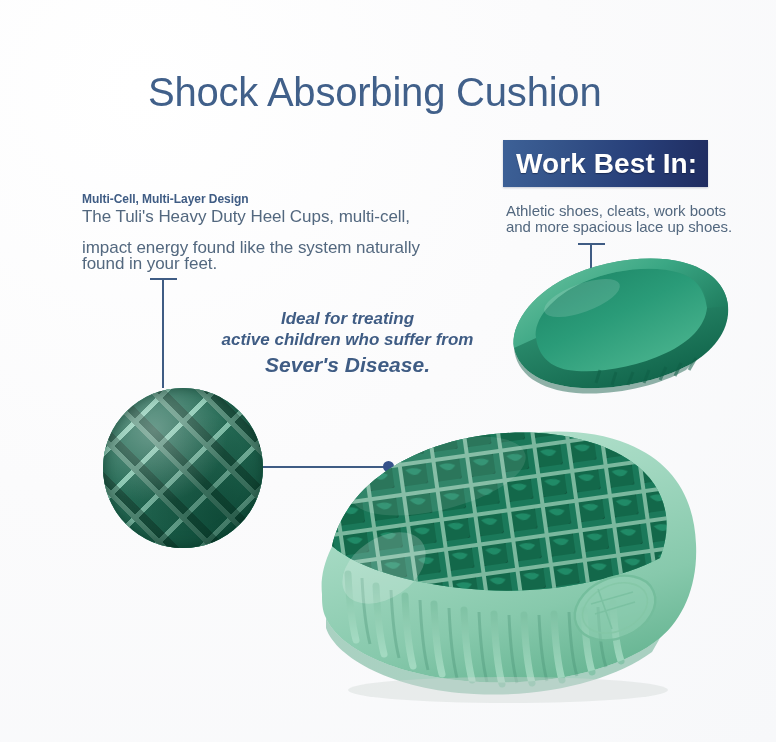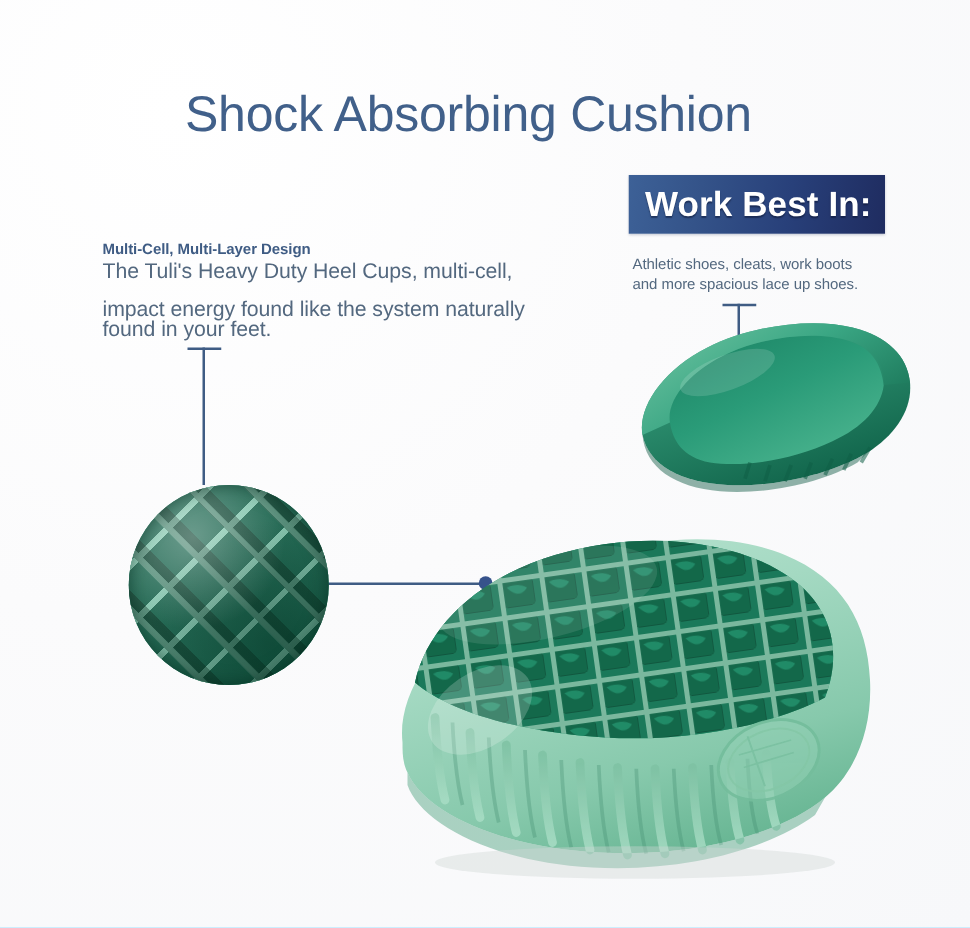--- a/index.html
+++ b/index.html
@@ -2,21 +2,21 @@
 <html><head>
 <meta charset="utf-8">
 <style>
   html,body{margin:0;padding:0;}
   body{
     width:776px;height:742px;
     background:#ffffff;
     font-family:"Liberation Sans", sans-serif;
     overflow:hidden;
   }
-  #stage{position:relative;width:776px;height:742px;background:#7dd3fc;overflow:hidden;}
+  #stage{position:relative;width:776px;height:742px;background:#86efac;overflow:hidden;}
 
   
   .paper-tint{
     position:absolute;inset:0;
     background:
       radial-gradient(circle at 18% 12%, #ffffff 0%, #fbfbfc 45%, #f7f8fa 100%);
     pointer-events:none;
   }
 
   
@@ -50,21 +50,21 @@
     display:flex;align-items:center;
     box-shadow:0 1px 2px rgba(40,55,90,.25);
   }
   .banner-text{
     color:#ffffff;font-size:28px;font-weight:bold;
     letter-spacing:0.1px;padding-left:13px;
     text-shadow:0 1px 1px rgba(10,18,45,.5);
   }
   .banner-body{
     position:absolute;left:506px;top:203px;width:215px;
-    color:#53687f;font-size:12px;line-height:16px;letter-spacing:-0.05px;
+    color:#53687f;font-size:15px;line-height:16px;letter-spacing:-0.05px;
   }
 
   
   .statement{
     position:absolute;left:205px;top:308px;width:285px;
     text-align:center;color:#3f5c84;font-style:italic;font-weight:bold;
   }
   .st-1{font-size:17px;line-height:21px;}
   .st-2{font-size:17px;line-height:21px;}
   .st-3{font-size:21px;line-height:27px;margin-top:1px;}
@@ -153,20 +153,25 @@
   </div>
 
   <div class="banner">
     <span class="banner-text">Work Best In:</span>
   </div>
   <div class="banner-body">
     <span class="nowrap">Athletic shoes, cleats, work boots</span><br>
     <span class="nowrap">and more spacious lace up shoes.</span>
   </div>
 
+  <div class="statement">
+    <div class="st-1">Ideal for treating</div>
+    <div class="st-2">active children who suffer from</div>
+    <div class="st-3">Sever's Disease.</div>
+  </div>
 
   <div class="lead-cap" id="lead1-cap"></div>
   <div class="lead-v" id="lead1-v"></div>
 
   <div class="lead-h" id="lead2-h"></div>
   <div class="lead-dot" id="lead2-dot"></div>
 
   <div class="lead-cap" id="lead3-cap"></div>
   <div class="lead-v" id="lead3-v"></div>
   <div class="lead-dot" id="lead3-dot"></div>

